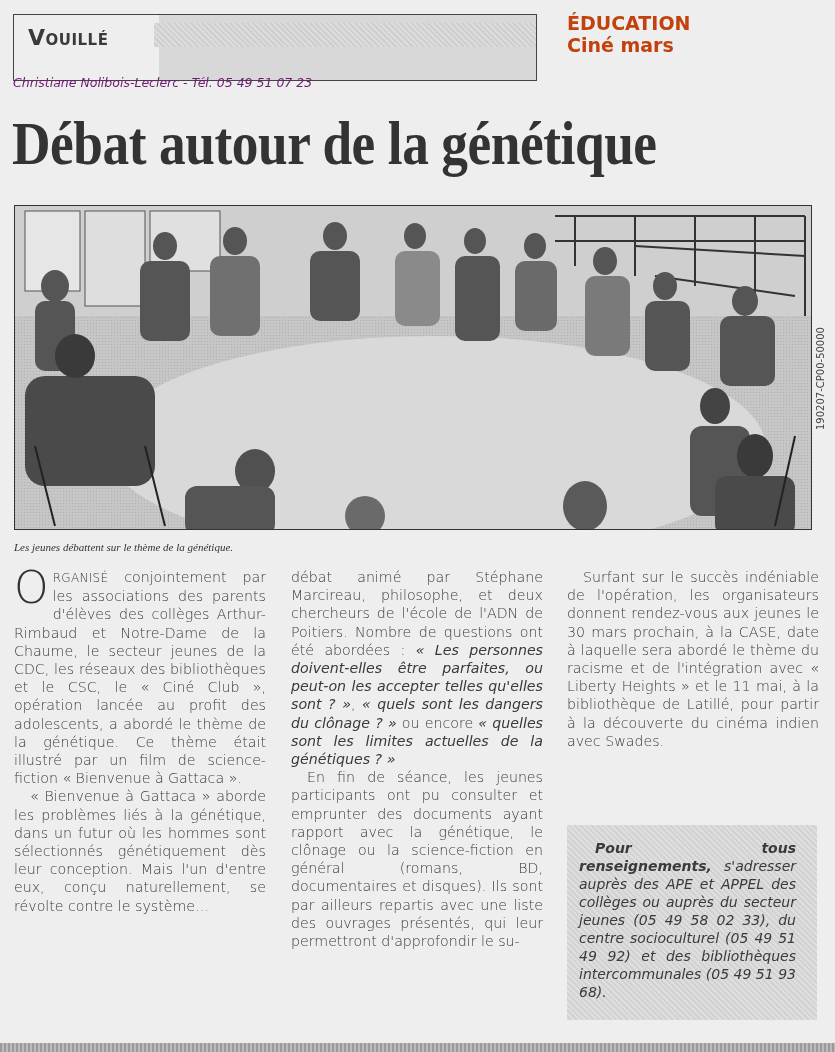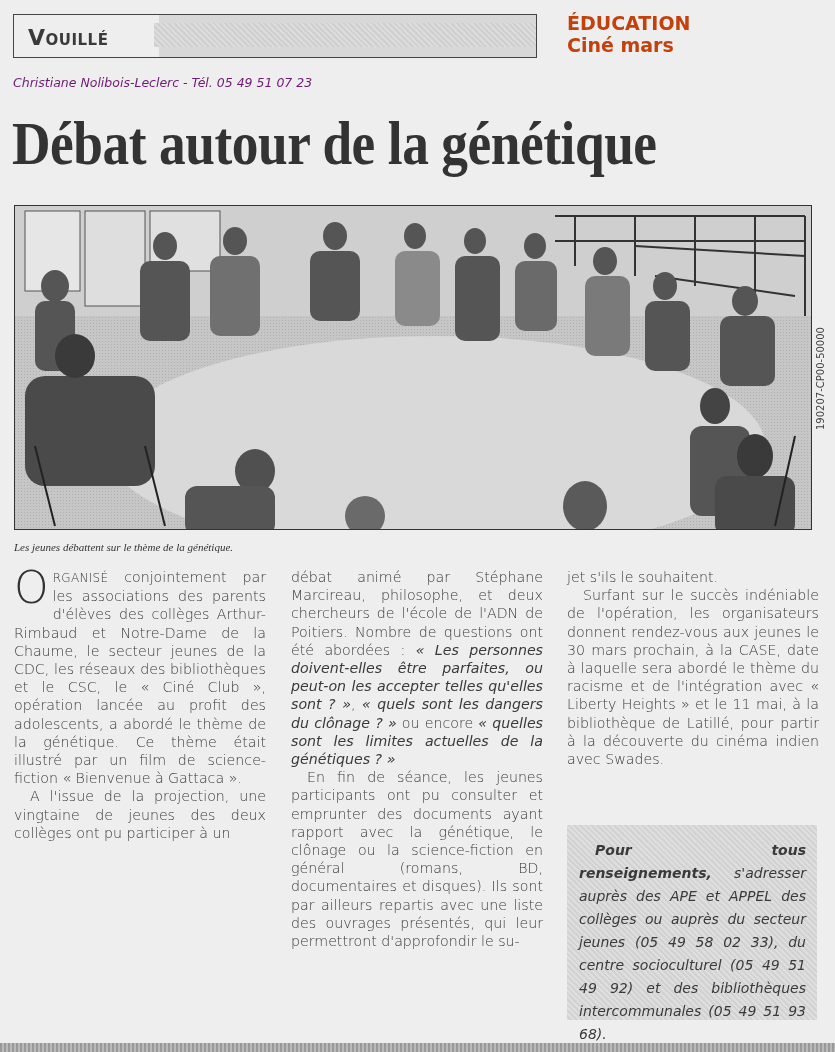--- a/index.html
+++ b/index.html
@@ -4,21 +4,21 @@
   <style>
     html, body { margin: 0; padding: 0; }
     body {
       width: 835px; height: 1052px; overflow: hidden;
       background: #eeeeee;
       color: #2a2a2a;
       position: relative;
       font-family: "Liberation Sans", sans-serif;
     }
     .section-box {
-      position: absolute; left: 13px; top: 14px; width: 524px; height: 44px;
+      position: absolute; left: 13px; top: 14px; width: 524px; height: 67px;
       border: 1px solid #444; box-sizing: border-box;
       background: linear-gradient(to right, #eeeeee 0 145px, #d8d8d8 145px 100%);
     }
     .section-box .inner-bar {
       position: absolute; left: 140px; right: 0; top: 8px; height: 24px;
       background: repeating-linear-gradient(45deg, #dcdcdc 0 2px, #cfcfcf 2px 4px);
     }
     .section-title {
       position: absolute; left: 14px; top: 10px;
       font-family: "DejaVu Sans", sans-serif; font-weight: bold;
@@ -74,23 +74,23 @@
       font-weight: 300; color: #333;
     }
     .smallcaps { font-size: 12px; letter-spacing: 0.3px; }
     .subhead {
       font-weight: bold; text-indent: 18px !important; margin-top: 18px !important;
       font-size: 14.5px; color: #333;
     }
     .info-box {
       position: absolute; left: 567px; top: 825px; width: 250px; height: 195px;
       background: repeating-linear-gradient(45deg, #dedede 0 2px, #d2d2d2 2px 4px);
-      box-sizing: border-box; padding: 14px 11px 10px 12px;
+      box-sizing: border-box; padding: 14px 21px 10px 12px;
       font-family: "DejaVu Sans", sans-serif; font-style: italic;
-      font-size: 14px; line-height: 23px; text-align: justify; color: #3a3a3a;
+      font-size: 14px; line-height: 18px; text-align: justify; color: #3a3a3a;
     }
     .info-box .lead { font-weight: bold; }
     .info-box p { margin: 0; text-indent: 16px; }
     .bottom-rule {
       position: absolute; left: 0; top: 1043px; width: 835px; height: 9px;
       background: repeating-linear-gradient(90deg, #9a9a9a 0 2px, #bbbbbb 2px 4px);
     }
     .quote-it { font-style: italic; margin-top: 18px; }
   </style>
 </head>
@@ -173,32 +173,31 @@
 </div>
 
 <div class="photo-credit">190207-CP00-50000</div>
 
 <div class="caption">Les jeunes débattent sur le thème de la génétique.</div>
 
 <div class="col col1">
   <p class="noindent">
     <span class="dropcap">O</span><span class="smallcaps">RGANISÉ</span><span> conjointement par les associations des parents d'élèves des collèges Arthur-Rimbaud et Notre-Dame de la Chaume, le secteur jeunes de la CDC, les réseaux des bibliothèques et le CSC, le « Ciné Club », opération lancée au profit des adolescents, a abordé le thème de la génétique. Ce thème était illustré par un film de science-fiction « Bienvenue à Gattaca ».</span>
   </p>
-  <p>A l'issue de la projection, une vingtaine de jeunes des deux collèges ont pu participer à un</p>
+  <p>« Bienvenue à Gattaca » aborde les problèmes liés à la génétique, dans un futur où les hommes sont sélectionnés génétiquement dès leur conception. Mais l'un d'entre eux, conçu naturellement, se révolte contre le système…</p>
 </div>
 
 <div class="col col2">
   <p class="noindent">
     <span>débat animé par Stéphane Marcireau, philosophe, et deux chercheurs de l'école de l'ADN de Poitiers. Nombre de questions ont été abordées : </span><span class="quote-it">« Les personnes doivent-elles être parfaites, ou peut-on les accepter telles qu'elles sont ? »</span><span>, </span><span class="quote-it">« quels sont les dangers du clônage ? »</span><span> ou encore </span><span class="quote-it">« quelles sont les limites actuelles de la génétiques ? »</span>
   </p>
   <p>En fin de séance, les jeunes participants ont pu consulter et emprunter des documents ayant rapport avec la génétique, le clônage ou la science-fiction en général (romans, BD, documentaires et disques). Ils sont par ailleurs repartis avec une liste des ouvrages présentés, qui leur permettront d'approfondir le su-</p>
 </div>
 
 <div class="col col3">
-  <p class="noindent">jet s'ils le souhaitent.</p>
   <p>Surfant sur le succès indéniable de l'opération, les organisateurs donnent rendez-vous aux jeunes le 30 mars prochain, à la CASE, date à laquelle sera abordé le thème du racisme et de l'intégration avec « Liberty Heights » et le 11 mai, à la bibliothèque de Latillé, pour partir à la découverte du cinéma indien avec Swades.</p>
 </div>
 
 <div class="info-box">
   <p><span class="lead">Pour tous renseignements,</span><span> s'adresser auprès des APE et APPEL des collèges ou auprès du secteur jeunes (05 49 58 02 33), du centre socioculturel (05 49 51 49 92) et des bibliothèques intercommunales (05 49 51 93 68).</span></p>
 </div>
 
 <div class="bottom-rule"></div>
 
 </body></html>

